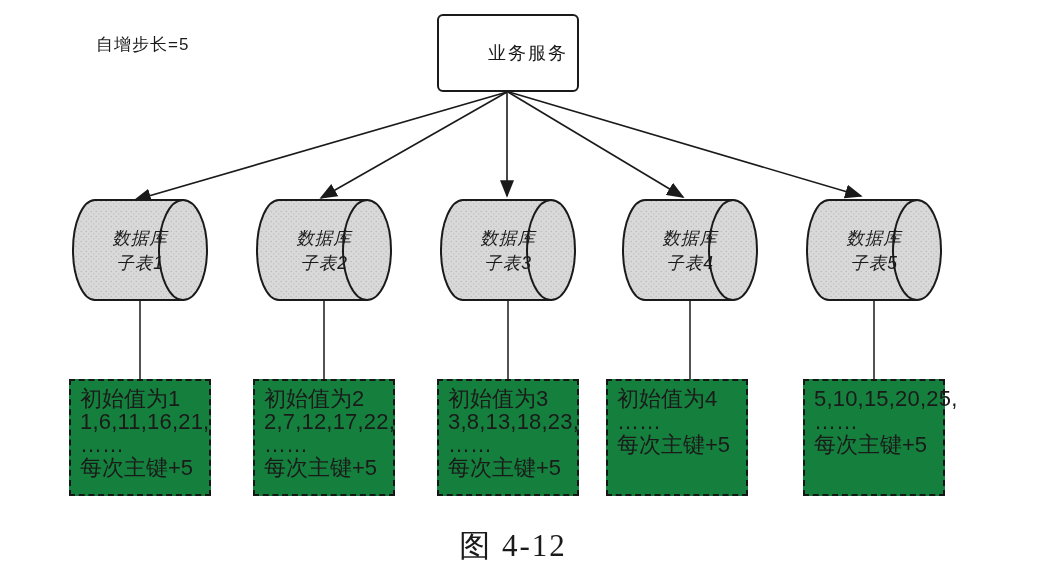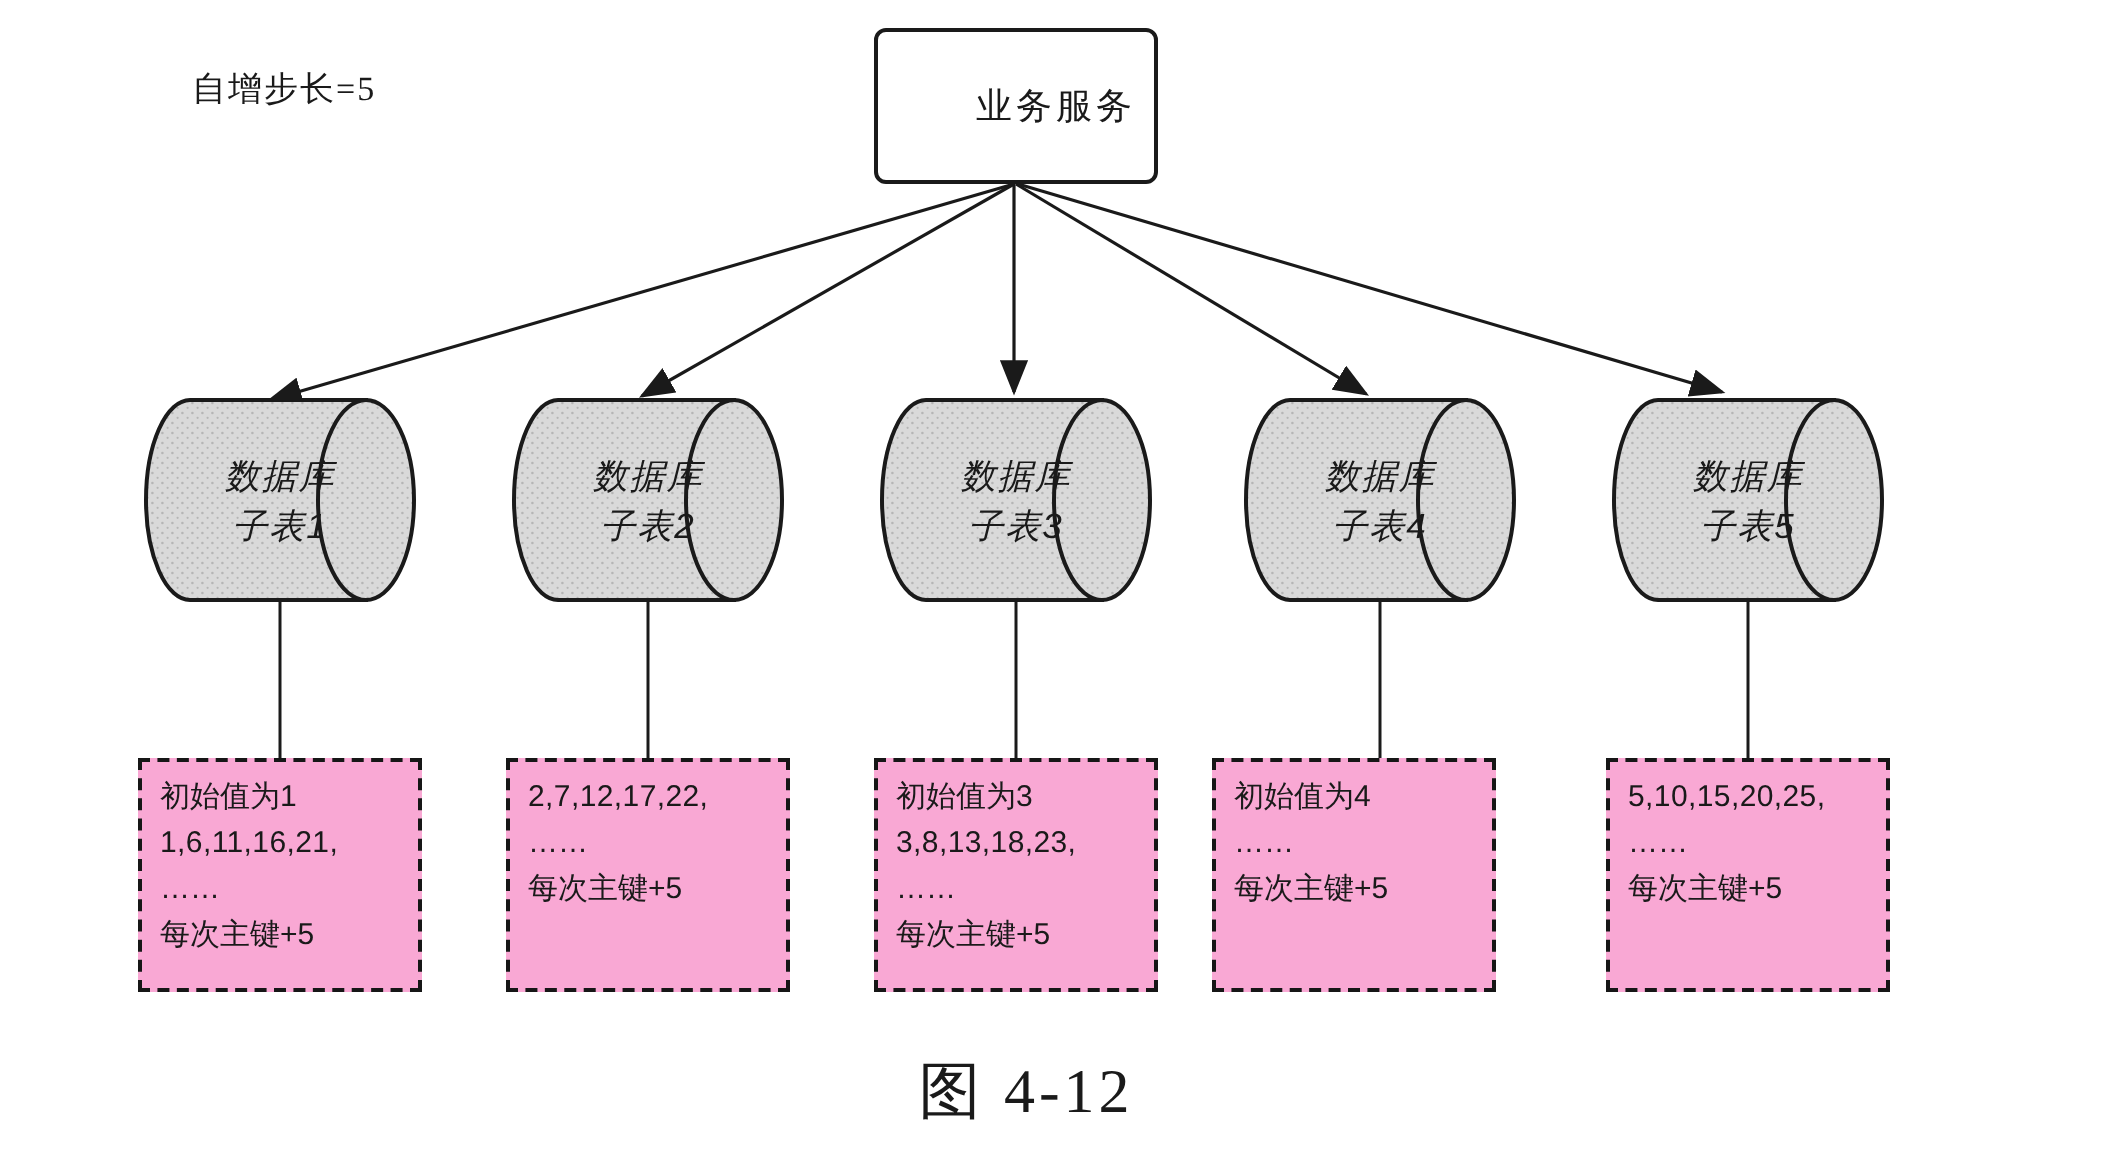--- a/index.html
+++ b/index.html
@@ -11,21 +11,20 @@
     font-family: "Liberation Sans", "DejaVu Sans", sans-serif;
     color: #1a1a1a;
     overflow: hidden;
   }
   .layer { position: absolute; left: 0; top: 0; }
   .step-label {
     position: absolute;
     left: 96px; top: 33px;
     font-size: 17px;
     letter-spacing: 1px;
-    font-family: Liberation Serif, serif;
   }
   .service-box {
     position: absolute;
     left: 437px; top: 14px;
     width: 142px; height: 78px;
     border: 2px solid #1a1a1a;
     border-radius: 6px;
     box-sizing: border-box;
     background: #ffffff;
     display: flex; align-items: center; justify-content: center;
@@ -42,23 +41,23 @@
     line-height: 25px;
     letter-spacing: 1px;
     font-style: italic;
   }
   .note-box {
     position: absolute;
     top: 379px;
     width: 142px; height: 117px;
     box-sizing: border-box;
     border: 2px dashed #161616;
-    background: #f9a8d4;
+    background: #15803d;
     padding: 6px 4px 4px 9px;
-    font-size: 15px;
+    font-size: 22px;
     line-height: 23px;
   }
   .note-box .seq { letter-spacing: 0.2px; }
   .caption {
     position: absolute;
     left: 0; top: 525px;
     width: 1026px;
     text-align: center;
     font-family: "Liberation Serif", "DejaVu Serif", serif;
     font-size: 31px;
@@ -149,20 +148,21 @@
     <div>子表5</div>
   </div>
 
   <div class="note-box" style="left:69px">
     <div>初始值为1</div>
     <div class="seq">1,6,11,16,21,</div>
     <div>……</div>
     <div>每次主键+5</div>
   </div>
   <div class="note-box" style="left:253px">
+    <div>初始值为2</div>
     <div class="seq">2,7,12,17,22,</div>
     <div>……</div>
     <div>每次主键+5</div>
   </div>
   <div class="note-box" style="left:437px">
     <div>初始值为3</div>
     <div class="seq">3,8,13,18,23,</div>
     <div>……</div>
     <div>每次主键+5</div>
   </div>

